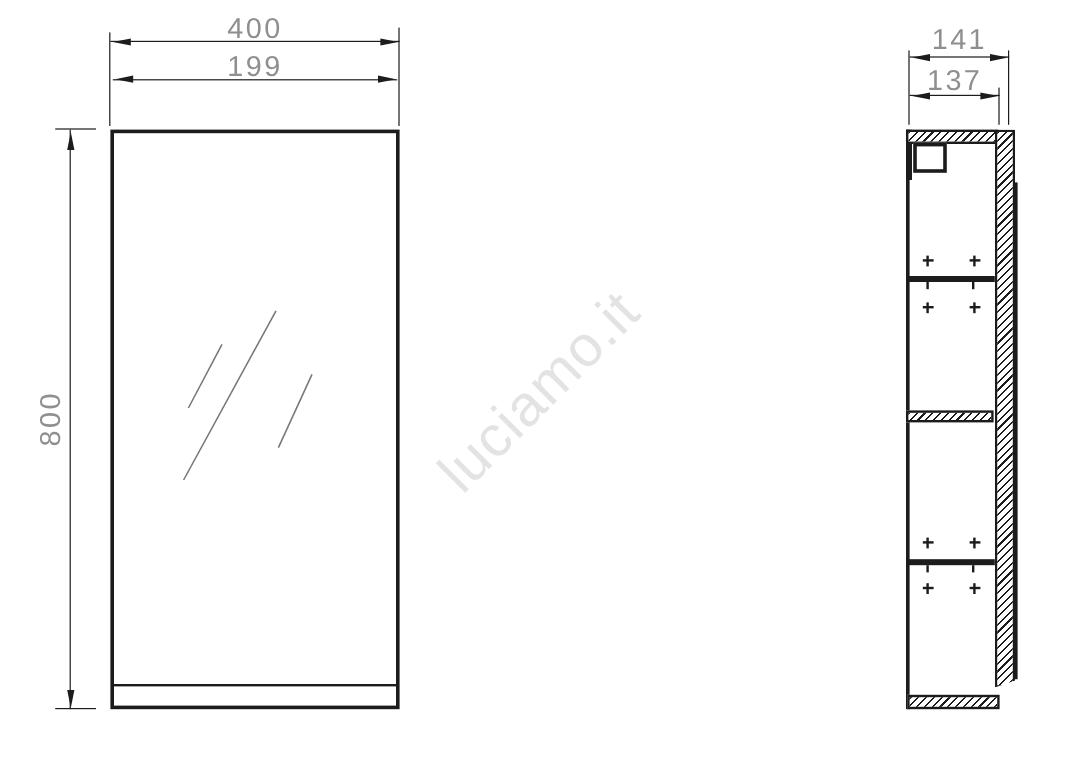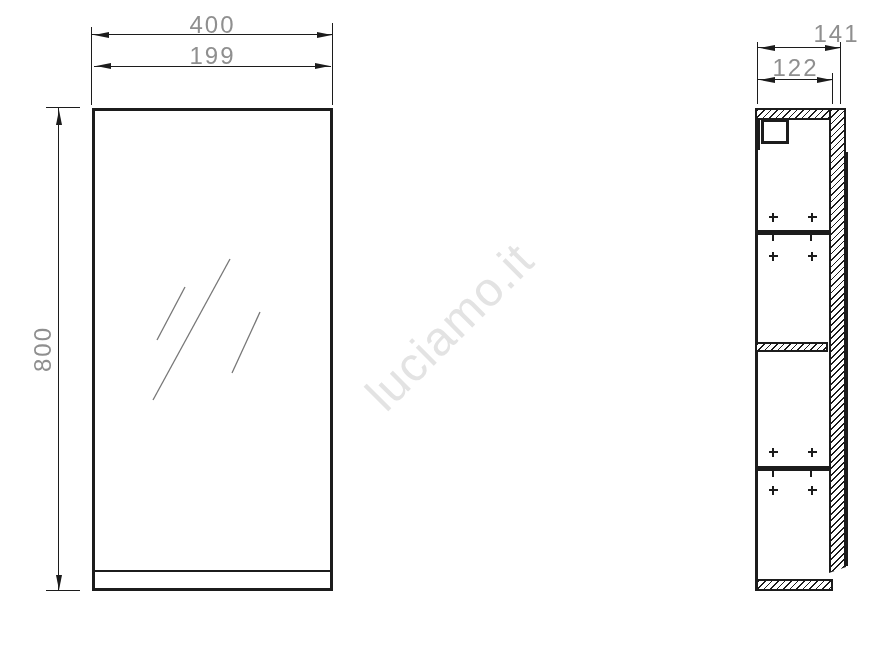--- a/index.html
+++ b/index.html
@@ -103,22 +103,22 @@
     <div class="abs plus" style="left:768.5px;top:485.5px;"></div>
     <div class="abs plus" style="left:807.5px;top:485.5px;"></div>
 
     <div class="abs hatch" style="left:756px;top:579px;width:77px;height:12px;"></div>
 
     <div class="abs dimline-v" style="left:757px;top:42px;height:62px;"></div>
     <div class="abs dimline-v" style="left:840px;top:42px;height:62px;"></div>
     <div class="abs dimline-h" style="left:758px;top:47px;width:83px;"></div>
     <div class="abs arr arr-l" style="left:759.5px;top:44.5px;"></div>
     <div class="abs arr arr-r" style="left:824.5px;top:44.5px;"></div>
-    <div class="abs dimtext" style="left:795px;top:20px;width:83px;text-align:center;">141</div>
+    <div class="abs dimtext" style="left:758px;top:20px;width:83px;text-align:center;">141</div>
 
     <div class="abs dimline-v" style="left:832px;top:73px;height:31px;"></div>
     <div class="abs dimline-h" style="left:758px;top:79px;width:75px;"></div>
     <div class="abs arr arr-l" style="left:759.5px;top:76.5px;"></div>
     <div class="abs arr arr-r" style="left:816.5px;top:76.5px;"></div>
-    <div class="abs dimtext" style="left:758px;top:54px;width:75px;">122</div>
+    <div class="abs dimtext" style="left:758px;top:54px;width:75px;">137</div>
   </div>
 
 </div>
 
 </body></html>

